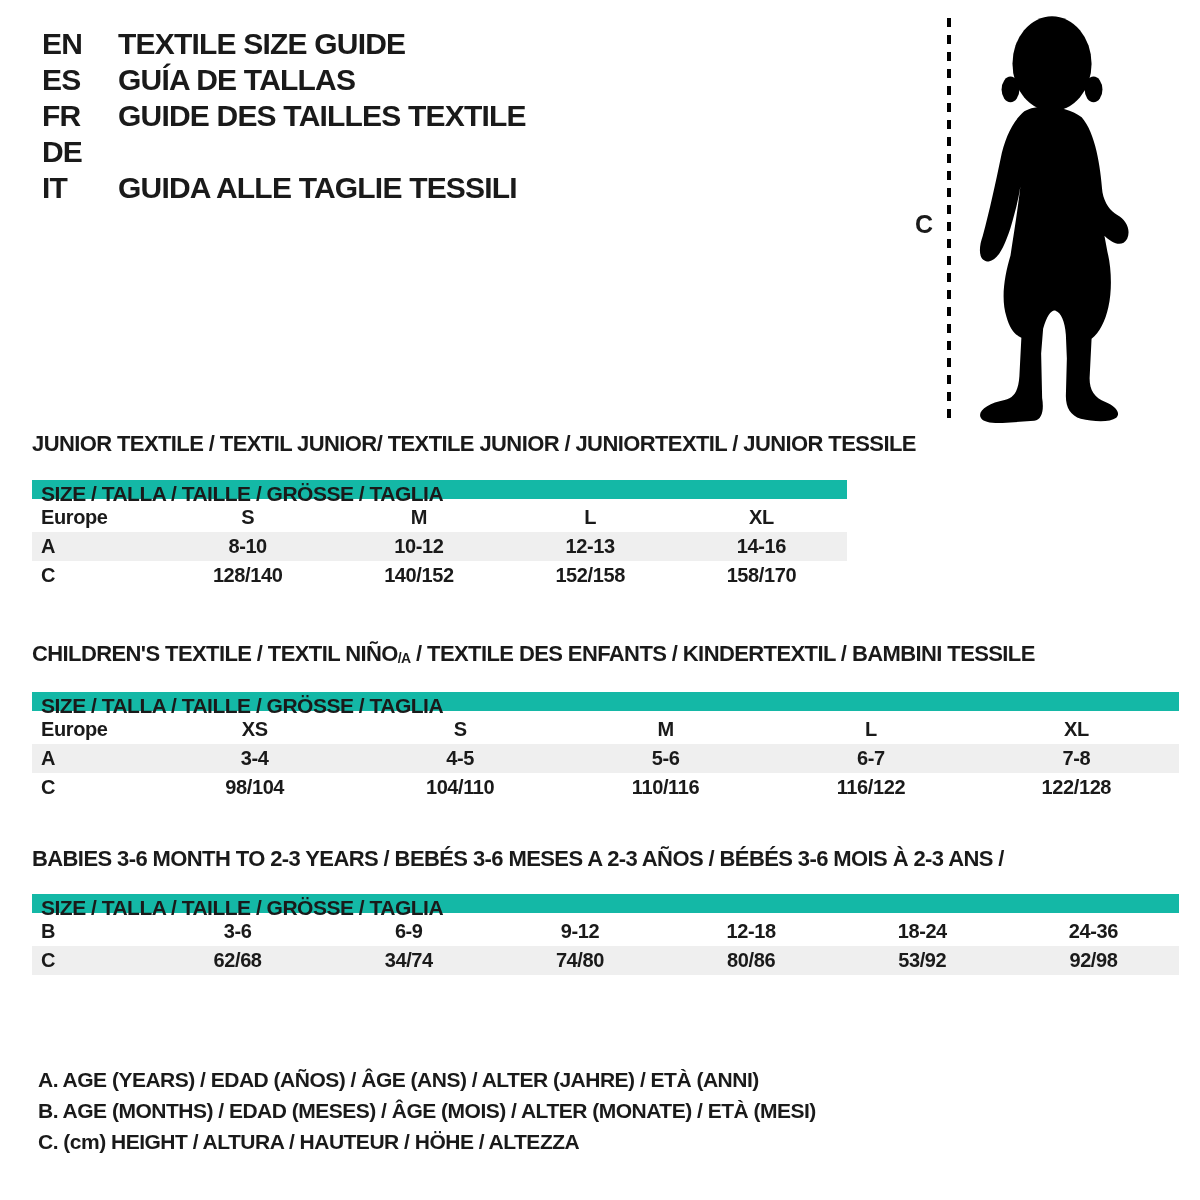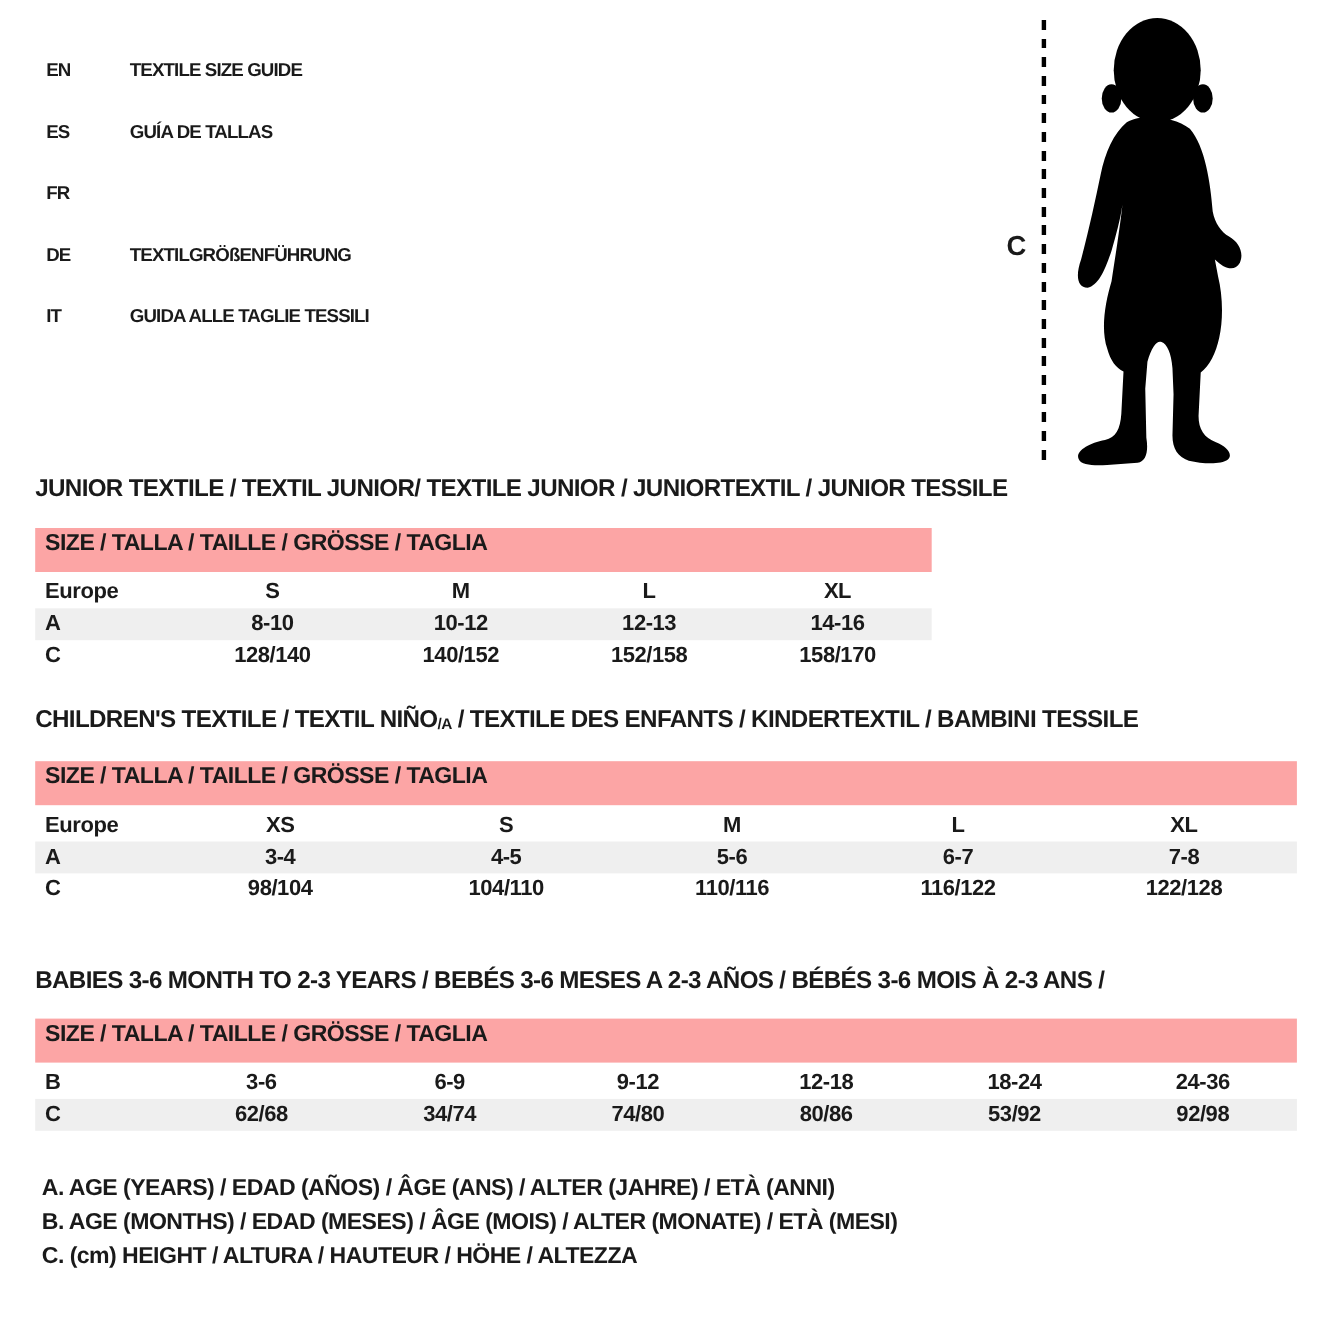--- a/index.html
+++ b/index.html
@@ -9,46 +9,46 @@
     height: 1200px;
     background: #ffffff;
     font-family: "Liberation Sans", sans-serif;
     font-weight: 700;
     color: #1a1a1a;
     overflow: hidden;
   }
 
   
   .lang-block { position: absolute; left: 42px; top: 26px; }
-  .lang-row { display: flex; line-height: 36px; font-size: 17px; letter-spacing: -0.8px; margin-top: 20px; }
+  .lang-row { display: flex; line-height: 36px; font-size: 30px; letter-spacing: -0.8px; }
   .lang-code { width: 76px; }
   .lang-label { white-space: nowrap; }
 
   
   .figure { position: absolute; left: 895px; top: 8px; width: 262px; height: 424px; }
   .c-label { position: absolute; left: 20px; top: 202px; font-size: 25px; }
   .dash-line {
     position: absolute; left: 52px; top: 10px; width: 4px; height: 402px;
     background: repeating-linear-gradient(180deg, #000 0 9px, transparent 9px 17px);
   }
   .toddler-svg { position: absolute; left: 70px; top: 4px; }
 
   
   .section { position: absolute; left: 32px; }
   .sec-junior   { top: 432px; width: 815px; }
   .sec-children { top: 642px; width: 1147px; }
   .sec-babies   { top: 844px; width: 1147px; }
 
   .sec-title { font-size: 22px; letter-spacing: -0.6px; line-height: 24px; margin: 0 0 24px 0; white-space: nowrap; }
   .sec-title .sub { font-size: 14px; position: relative; top: 2px; }
-  .sec-babies .sec-title { line-height: 30px; margin-bottom: 20px; margin-top: 32px; }
+  .sec-babies .sec-title { line-height: 30px; margin-bottom: 20px; }
   .title-line { display: block; white-space: nowrap; }
 
   .tbl-head {
-    background: #fca5a5; height: 40px; line-height: 28px;
+    background: #14b8a6; height: 19px; line-height: 28px;
     padding-left: 9px; font-size: 21px; letter-spacing: -0.5px;
     margin-bottom: 4px;
   }
   .tbl-rows .row { display: flex; height: 29px; line-height: 29px; font-size: 20px; letter-spacing: -0.4px; }
   .tbl-rows .row:nth-child(2) { background: #efefef; }
   .row .lbl { padding-left: 9px; }
   .sec-junior .row .lbl { width: 121px; }
   .sec-children .row .lbl, .sec-babies .row .lbl { width: 111px; }
   .row .cell { flex: 1; text-align: center; }
 
@@ -65,24 +65,24 @@
     <div class="lang-row">
       <span class="lang-code">EN</span>
       <span class="lang-label">TEXTILE SIZE GUIDE</span>
     </div>
     <div class="lang-row">
       <span class="lang-code">ES</span>
       <span class="lang-label">GUÍA DE TALLAS</span>
     </div>
     <div class="lang-row">
       <span class="lang-code">FR</span>
+      <span class="lang-label">GUIDE DES TAILLES TEXTILE</span>
     </div>
     <div class="lang-row">
       <span class="lang-code">DE</span>
-      <span class="lang-label">TEXTILGRÖßENFÜHRUNG</span>
     </div>
     <div class="lang-row">
       <span class="lang-code">IT</span>
       <span class="lang-label">GUIDA ALLE TAGLIE TESSILI</span>
     </div>
   </div>
 
   <div class="figure">
     <span class="c-label">C</span>
     <div class="dash-line"></div>

